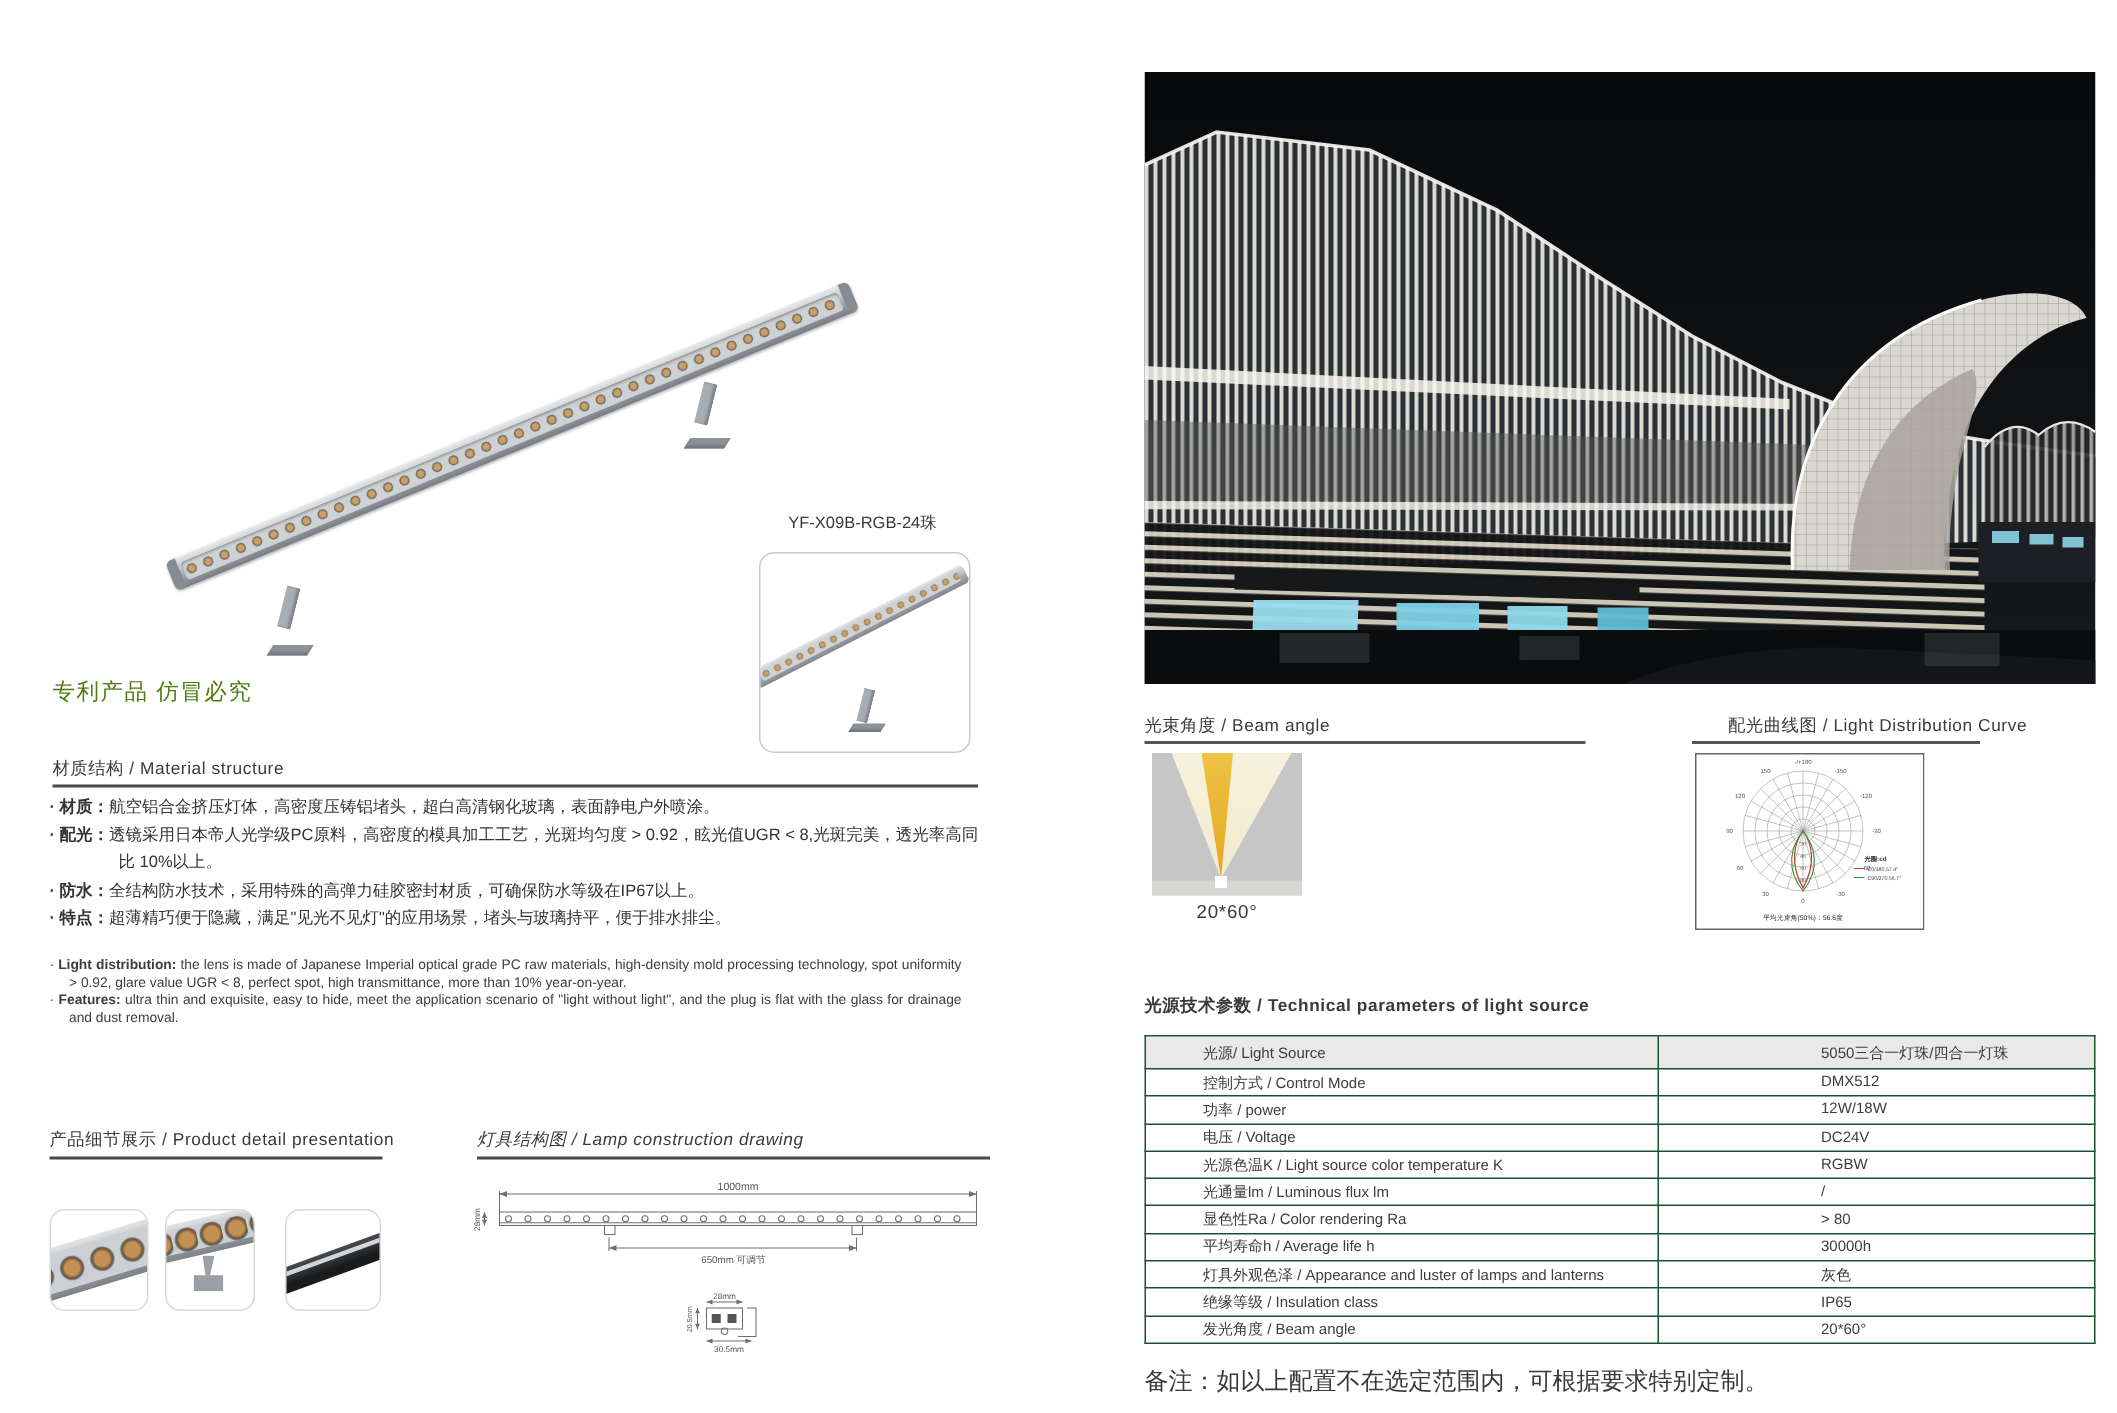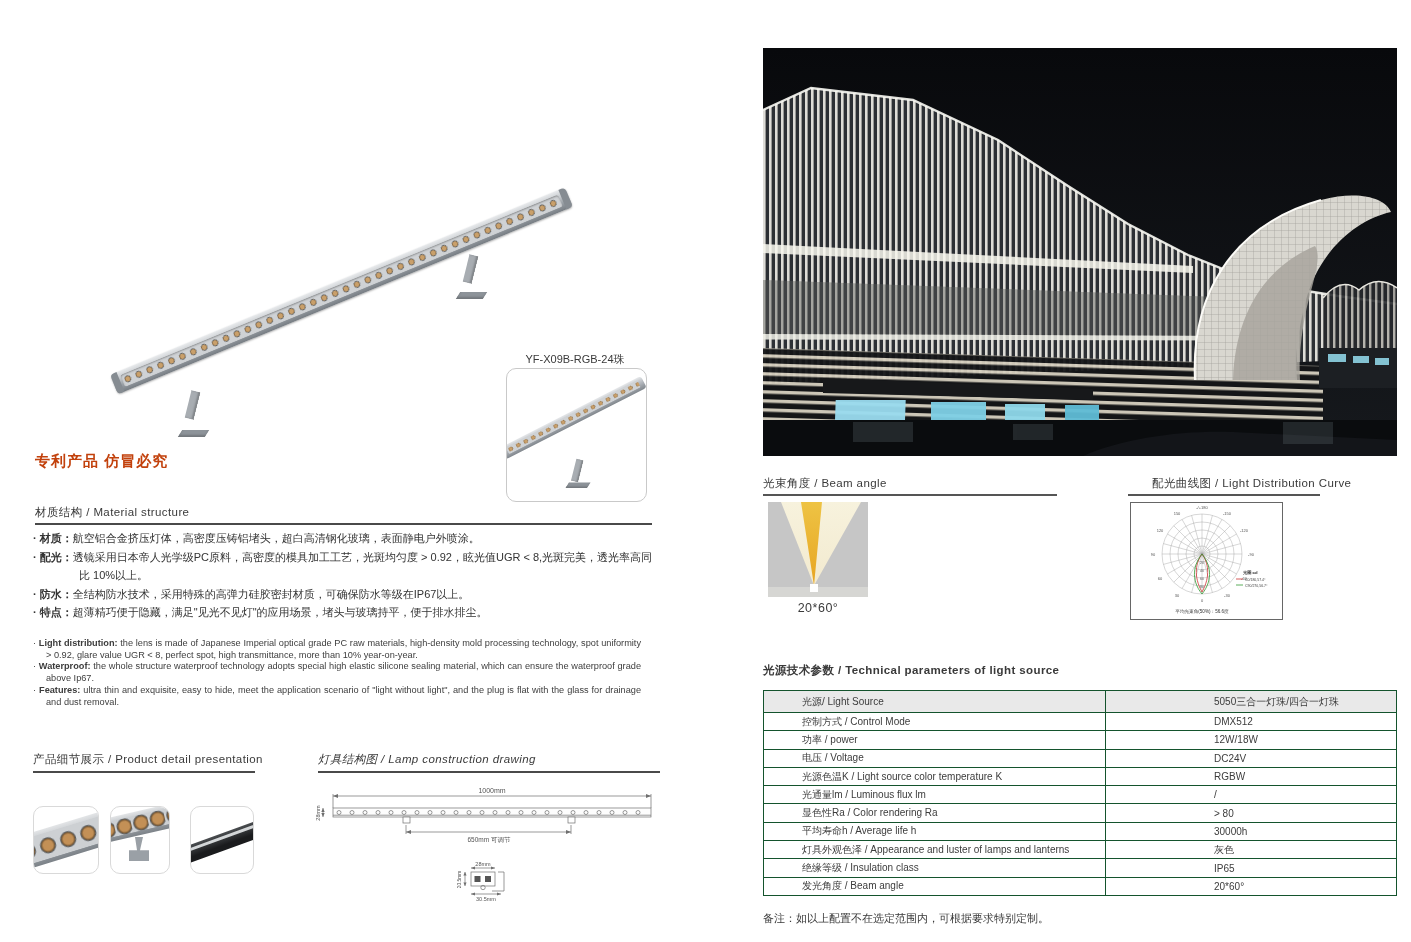--- a/index.html
+++ b/index.html
@@ -34,23 +34,23 @@
   
   #inset-box{left:506px;top:368px;width:139px;height:132px;border:1px solid #c9c9c9;
        border-radius:10px;overflow:hidden;background:#fff;}
   .minibar{position:absolute;left:-4px;top:78px;width:158px;height:13px;
        transform:rotate(-27deg);transform-origin:left center;border-radius:3px;
        background:linear-gradient(180deg,#e6e8ea,#b6bac0 45%,#81878d);}
   .minileds{position:absolute;left:5px;right:5px;top:2px;height:8px;border-radius:2px;
        background-color:#cfd2d5;
        background-image:radial-gradient(circle at 4px 4px,#c9a06b 0 1.5px,#8a6940 2px,transparent 2.5px);
        background-size:8.4px 8px;background-repeat:repeat-x;}
-  #model-label{left:505px;top:352px;width:140px;text-align:center;font-size:11px;color:#3a3a3a;}
-
-  #patent{left:35px;top:452px;font-size:15px;font-weight:bold;color:#c2410c;letter-spacing:1px;}
+  #model-label{left:505px;top:341px;width:140px;text-align:center;font-size:11px;color:#3a3a3a;}
+
+  #patent{left:35px;top:452px;font-size:15px;font-weight:normal;color:#4d7c0f;letter-spacing:1px;}
 
   
   .cn-list{position:absolute;left:33px;top:529px;width:628px;margin:0;padding:0;list-style:none;}
   .cn-list li{font-size:11px;line-height:18.6px;color:#333;padding-left:46px;text-indent:-46px;}
   .cn-list li::before{content:"· ";font-weight:bold;}
   .cn-list b{font-weight:bold;}
   .en-list{position:absolute;left:33px;top:638px;width:608px;margin:0;padding:0;list-style:none;}
   .en-list li{font-size:9.2px;line-height:11.7px;color:#3d3d3d;padding-left:13px;text-indent:-13px;
        text-align:justify;}
   .en-list li::before{content:"· ";}
@@ -81,21 +81,21 @@
   #beam-value{left:768px;top:601px;width:100px;text-align:center;font-size:12.5px;color:#3a3a3a;
        letter-spacing:.5px;}
 
   
   #param-table{position:absolute;left:763px;top:690px;width:633px;border-collapse:collapse;
        table-layout:fixed;font-size:10px;color:#3c3c3c;}
   #param-table td{border:1px solid #14532d;height:17.3px;padding:0 4px 0 38px;overflow:hidden;
        white-space:nowrap;}
   #param-table td.val{padding-left:108px;}
   #param-table tr.t-head td{background:#e9e9e9;height:21px;}
-  #table-note{left:763px;top:911px;font-size:11px;color:#3a3a3a;}
+  #table-note{left:763px;top:911px;font-size:16px;color:#3a3a3a;}
 
   svg text{font-family:"Liberation Sans","DejaVu Sans",sans-serif;}
 </style>
 </head>
 <body>
 
 <div id="page">
 
   <div id="hero" class="abs">
     <div class="bar">
@@ -129,21 +129,20 @@
 
   <ul class="cn-list">
     <li><b>材质：</b><span>航空铝合金挤压灯体，高密度压铸铝堵头，超白高清钢化玻璃，表面静电户外喷涂。</span></li>
     <li><b>配光：</b><span>透镜采用日本帝人光学级PC原料，高密度的模具加工工艺，光斑均匀度 &gt; 0.92，眩光值UGR &lt; 8,光斑完美，透光率高同比 10%以上。</span></li>
     <li><b>防水：</b><span>全结构防水技术，采用特殊的高弹力硅胶密封材质，可确保防水等级在IP67以上。</span></li>
     <li><b>特点：</b><span>超薄精巧便于隐藏，满足"见光不见灯"的应用场景，堵头与玻璃持平，便于排水排尘。</span></li>
   </ul>
 
   <ul class="en-list">
     <li><b>Light distribution:</b><span> the lens is made of Japanese Imperial optical grade PC raw materials, high-density mold processing technology, spot uniformity &gt; 0.92, glare value UGR &lt; 8, perfect spot, high transmittance, more than 10% year-on-year.</span></li>
-    <li><b>Waterproof:</b><span> the whole structure waterproof technology adopts special high elastic silicone sealing material, which can ensure the waterproof grade above Ip67.</span></li>
     <li><b>Features:</b><span> ultra thin and exquisite, easy to hide, meet the application scenario of "light without light", and the plug is flat with the glass for drainage and dust removal.</span></li>
   </ul>
 
   <div class="abs sec-title" style="left:33px;top:752px;">产品细节展示 / Product detail presentation</div>
   <div class="rule" style="left:33px;top:771px;width:222px;"></div>
 
   <div class="thumb" style="left:33px;width:64px;">
     <div class="t-bar" style="left:-22px;top:14px;width:120px;height:34px;transform:rotate(-17deg);">
       <div class="t-leds"></div>
     </div>

